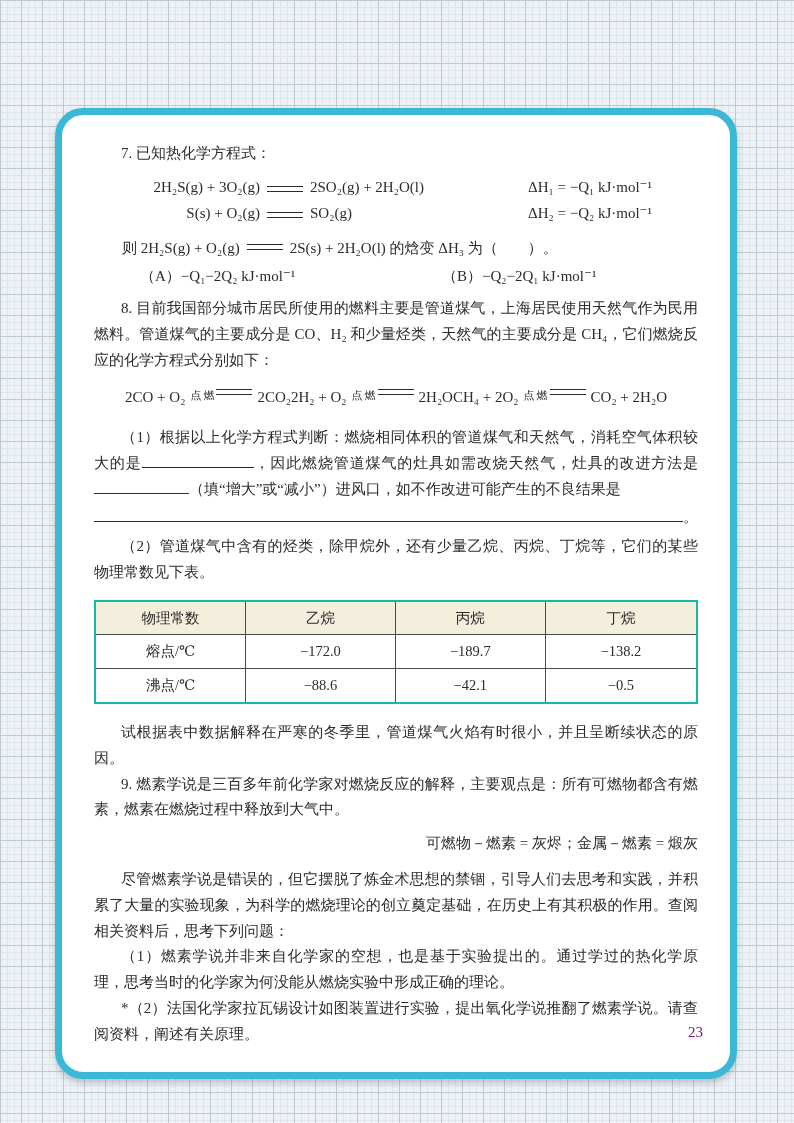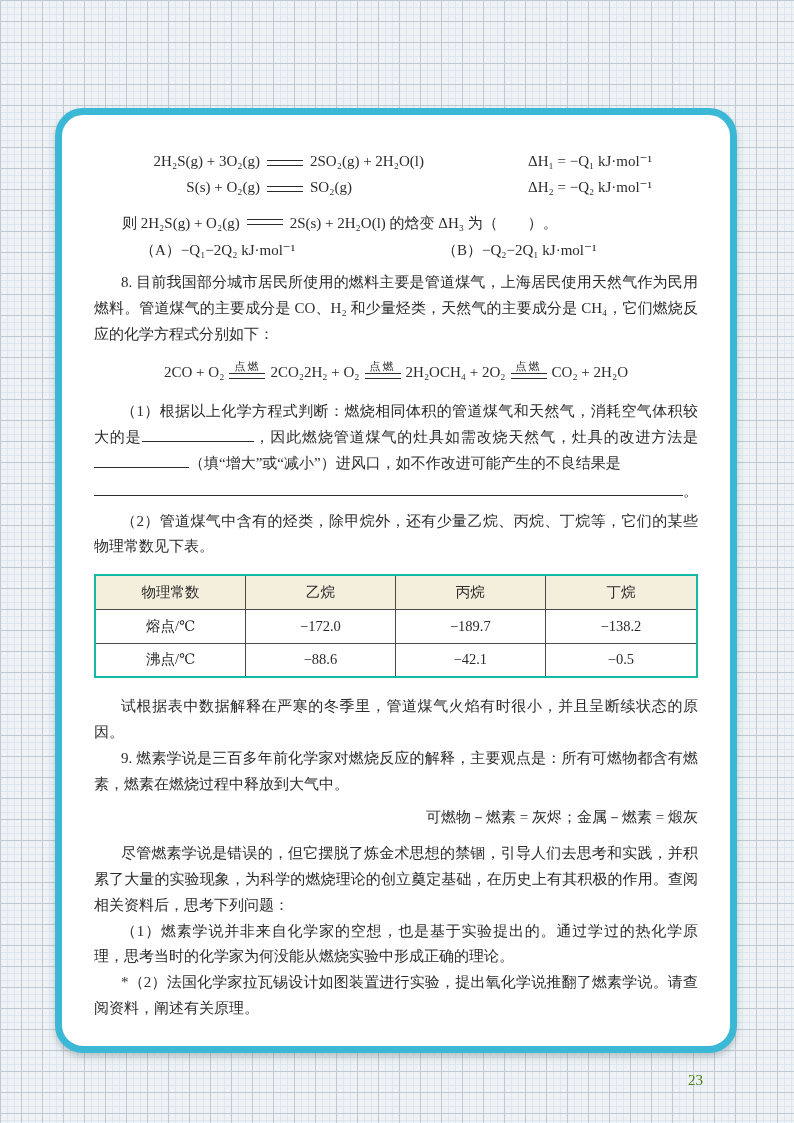--- a/index.html
+++ b/index.html
@@ -45,21 +45,21 @@
   .eq-row { display: flex; align-items: baseline; padding-left: 28px; white-space: nowrap; }
   .eq-left { display: inline-block; width: 138px; text-align: right; }
   .eq-right { display: inline-block; width: 218px; }
   .eq-dh { display: inline-block; }
   .q7-question { padding-left: 28px; margin: 6px 0 2px 0; white-space: nowrap; }
   .options { margin: 0 0 6px 0; }
   .opt-row { display: flex; }
   .opt { width: 50%; padding-left: 46px; white-space: nowrap; }
   .ign-row { display: flex; justify-content: center; margin: 12px 0 14px 0; white-space: nowrap; }
   .ign-eq { display: inline-flex; align-items: center; }
-  .ign-stack { display: inline-flex; flex-direction: column; align-items: center; margin: 0 5px; transform: translateY(-3px); }
+  .ign-stack { display: inline-flex; flex-direction: row; margin: 0 5px; transform: translateY(-3px); }
   .ign-label { font-size: 11px; line-height: 1.1; margin-bottom: 1px; letter-spacing: 2px; }
   .ign-stack .dbl { margin: 0; vertical-align: 0; }
   .blank {
     display: inline-block;
     border-bottom: 1px solid #2b2b2b;
     height: 1em;
     vertical-align: baseline;
   }
   .w1 { width: 112px; }
   .w2 { width: 95px; }
@@ -76,32 +76,33 @@
     text-align: center;
     height: 34px;
     font-weight: normal;
     font-size: 14.5px;
   }
   table.props th { background: #f4eedd; }
   table.props th:first-child, table.props td:first-child { width: 25%; }
   .centered-formula { text-align: right; margin: 8px 0 10px 0; }
   .page-number {
     position: absolute;
-    left: 688px; top: 1072px;
+    left: 688px; top: 1024px;
     font-size: 15px;
-    color: #4d7c0f;
+    color: #701a75;
   }
   section { display: block; }
 </style>
 </head>
 <body>
 
 <div class="card">
 
   <section>
+    <p class="q-intro">7. 已知热化学方程式：</p>
 
     <div class="eq-block">
       <div class="eq-row">
         <span class="eq-left">2H₂S(g) + 3O₂(g)</span>
         <span class="dbl"></span>
         <span class="eq-right">2SO₂(g) + 2H₂O(l)</span>
         <span class="eq-dh">ΔH₁ = −Q₁ kJ·mol⁻¹</span>
       </div>
       <div class="eq-row">
         <span class="eq-left">S(s) + O₂(g)</span>

